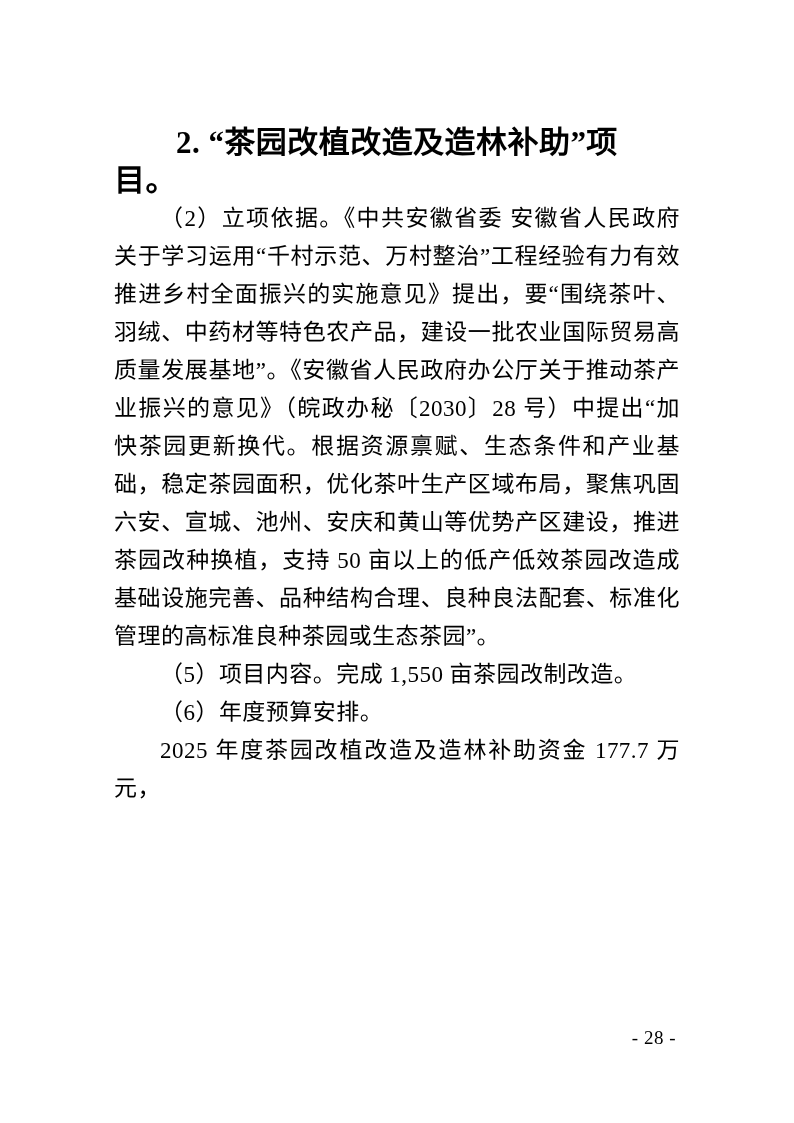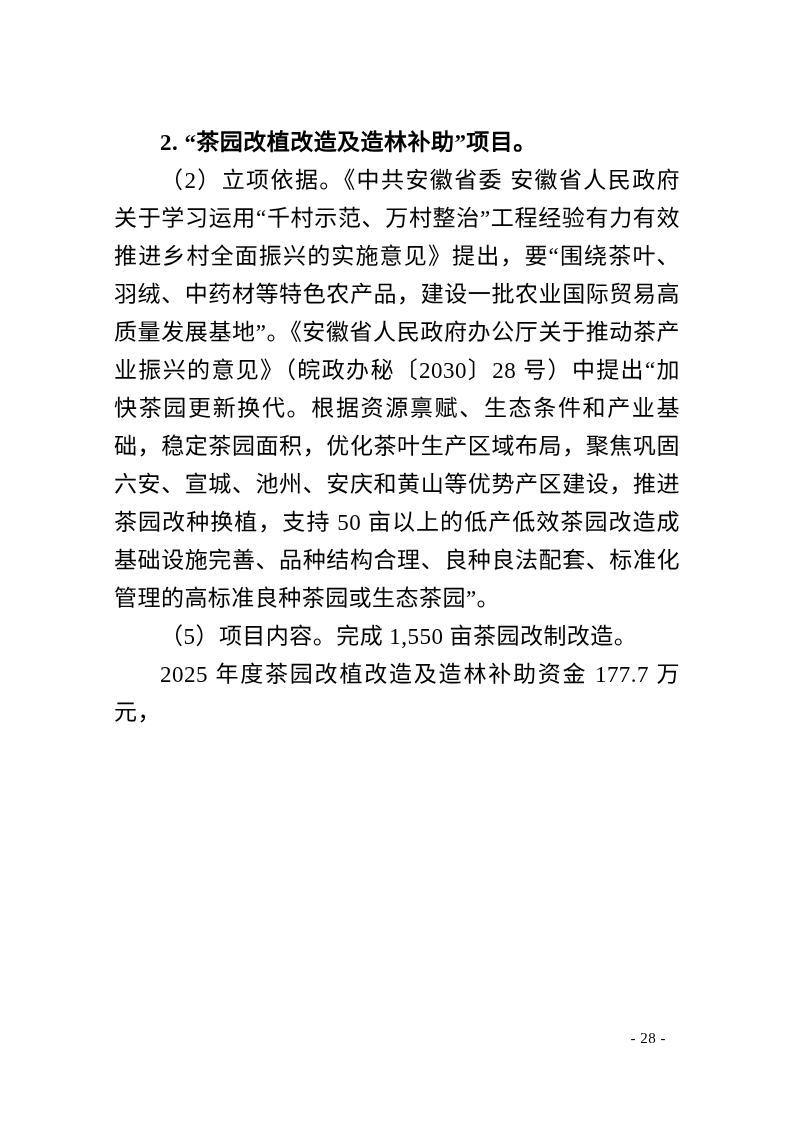--- a/index.html
+++ b/index.html
@@ -21,44 +21,45 @@
     left: 114px;
     top: 124px;
     width: 566px;
     font-size: 23px;
     line-height: 38px;
     text-align: justify;
     letter-spacing: 0.02em;
   }
   .content h2 {
     margin: 0;
-    font-size: 23px;
+    font-size: 31px;
     font-weight: bold;
     line-height: 38px;
     text-indent: 2em;
     text-align: left;
   }
   .content p {
     margin: 0;
     text-indent: 2em;
   }
   .page-footer {
     position: absolute;
     top: 1028px;
-    right: 128px;
-    font-size: 15px;
+    right: 118px;
+    font-size: 19px;
     line-height: 20px;
     letter-spacing: 0.5px;
     color: #000000;
   }
 </style>
 </head>
 <body>
 
 <div class="page">
   <div class="content">
     <h2>2. “茶园改植改造及造林补助”项目。</h2>
     <p>（2）立项依据。《中共安徽省委 安徽省人民政府关于学习运用“千村示范、万村整治”工程经验有力有效推进乡村全面振兴的实施意见》提出，要“围绕茶叶、羽绒、中药材等特色农产品，建设一批农业国际贸易高质量发展基地”。《安徽省人民政府办公厅关于推动茶产业振兴的意见》（皖政办秘〔2030〕28 号）中提出“加快茶园更新换代。根据资源禀赋、生态条件和产业基础，稳定茶园面积，优化茶叶生产区域布局，聚焦巩固六安、宣城、池州、安庆和黄山等优势产区建设，推进茶园改种换植，支持 50 亩以上的低产低效茶园改造成基础设施完善、品种结构合理、良种良法配套、标准化管理的高标准良种茶园或生态茶园”。</p>
     <p>（5）项目内容。完成 1,550 亩茶园改制改造。</p>
+    <p>（6）年度预算安排。</p>
     <p>2025 年度茶园改植改造及造林补助资金 177.7 万元，</p>
   </div>
   <div class="page-footer">- 28 -</div>
 </div>
 
 </body></html>

